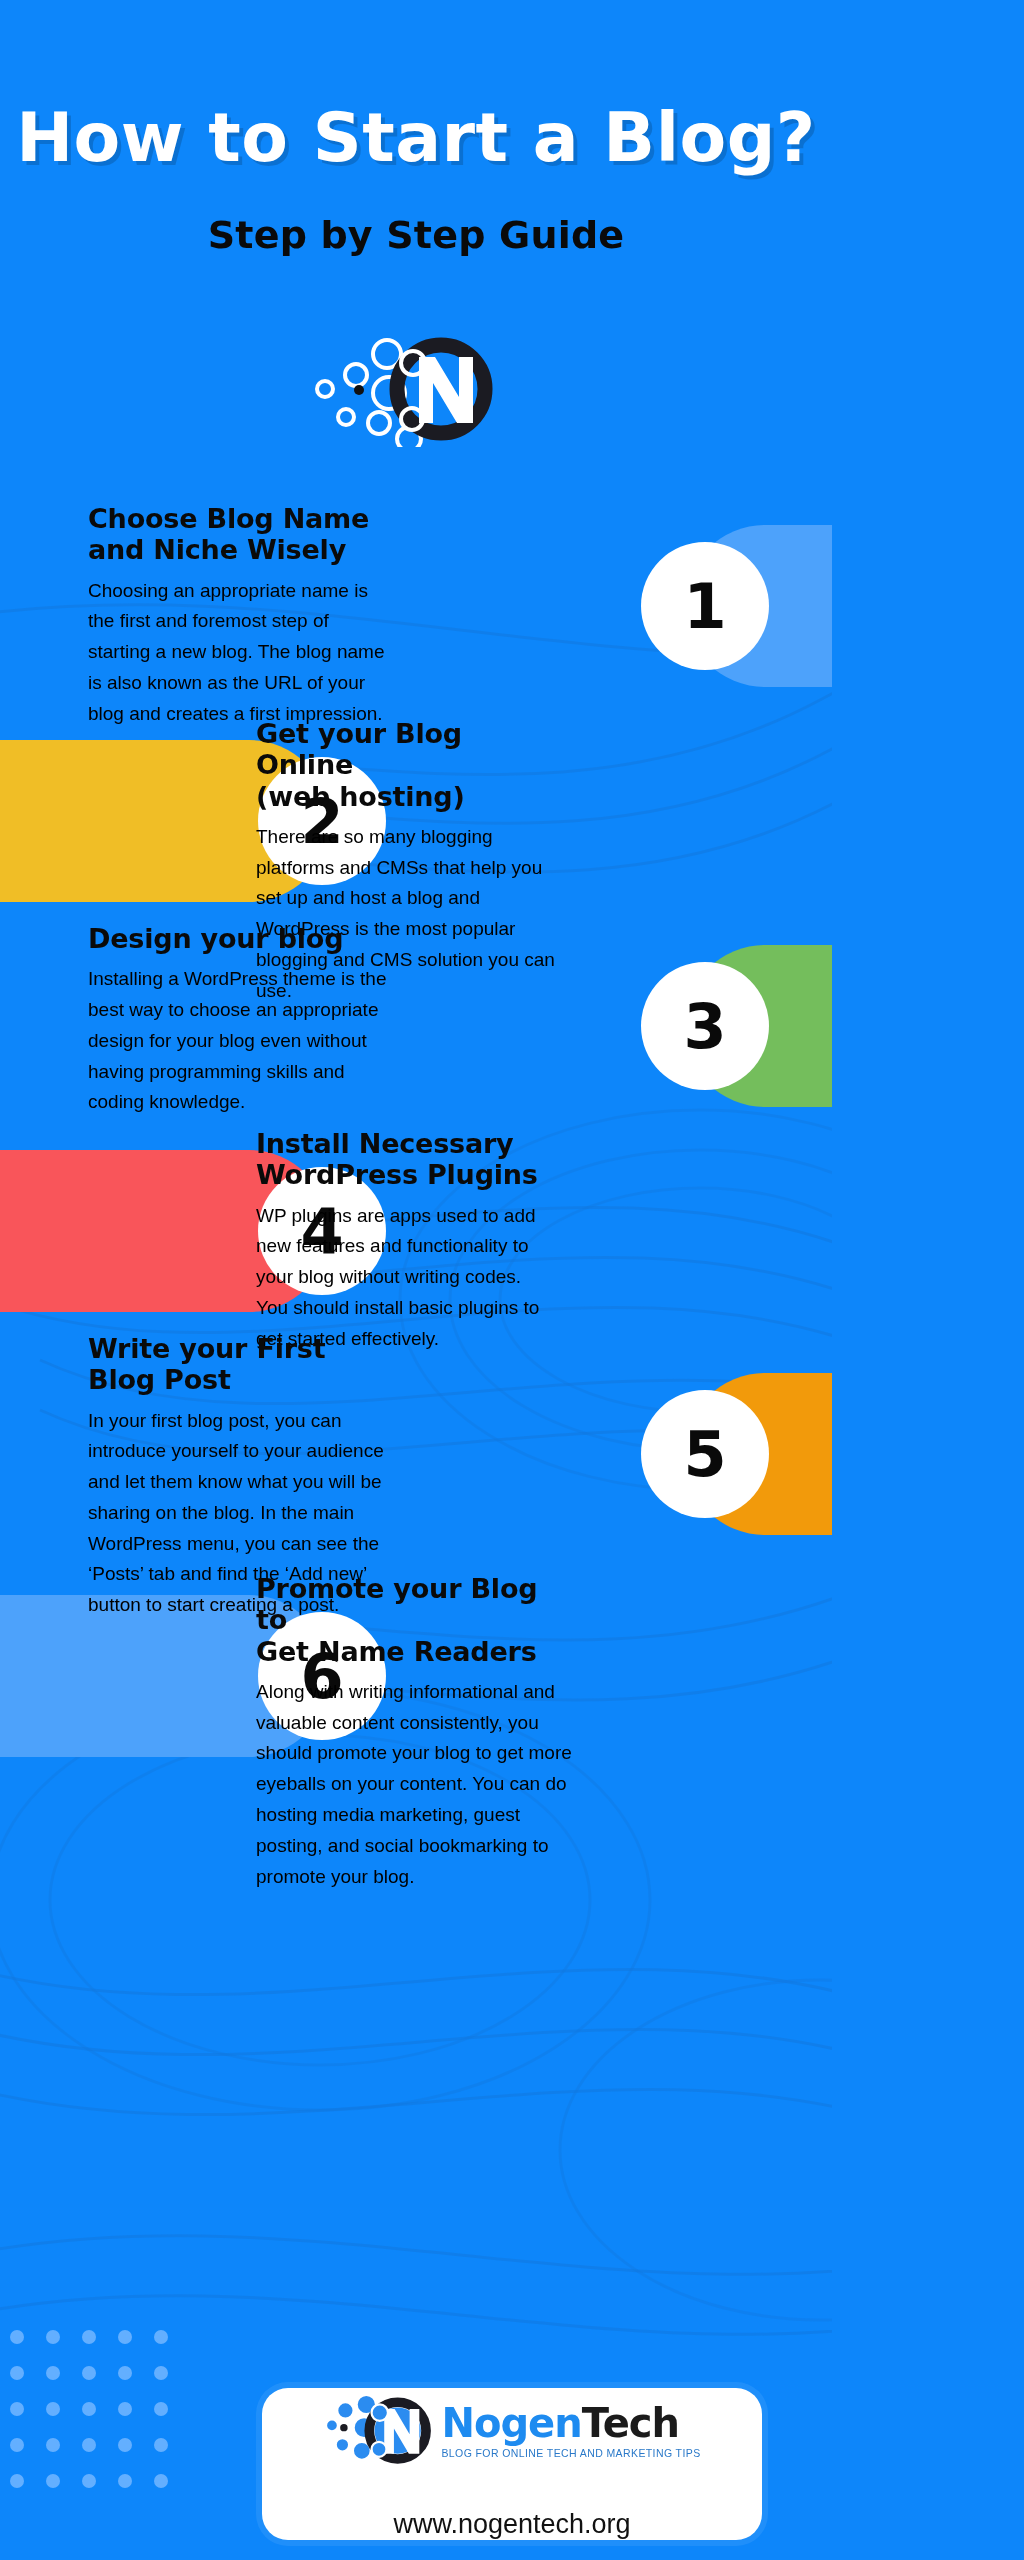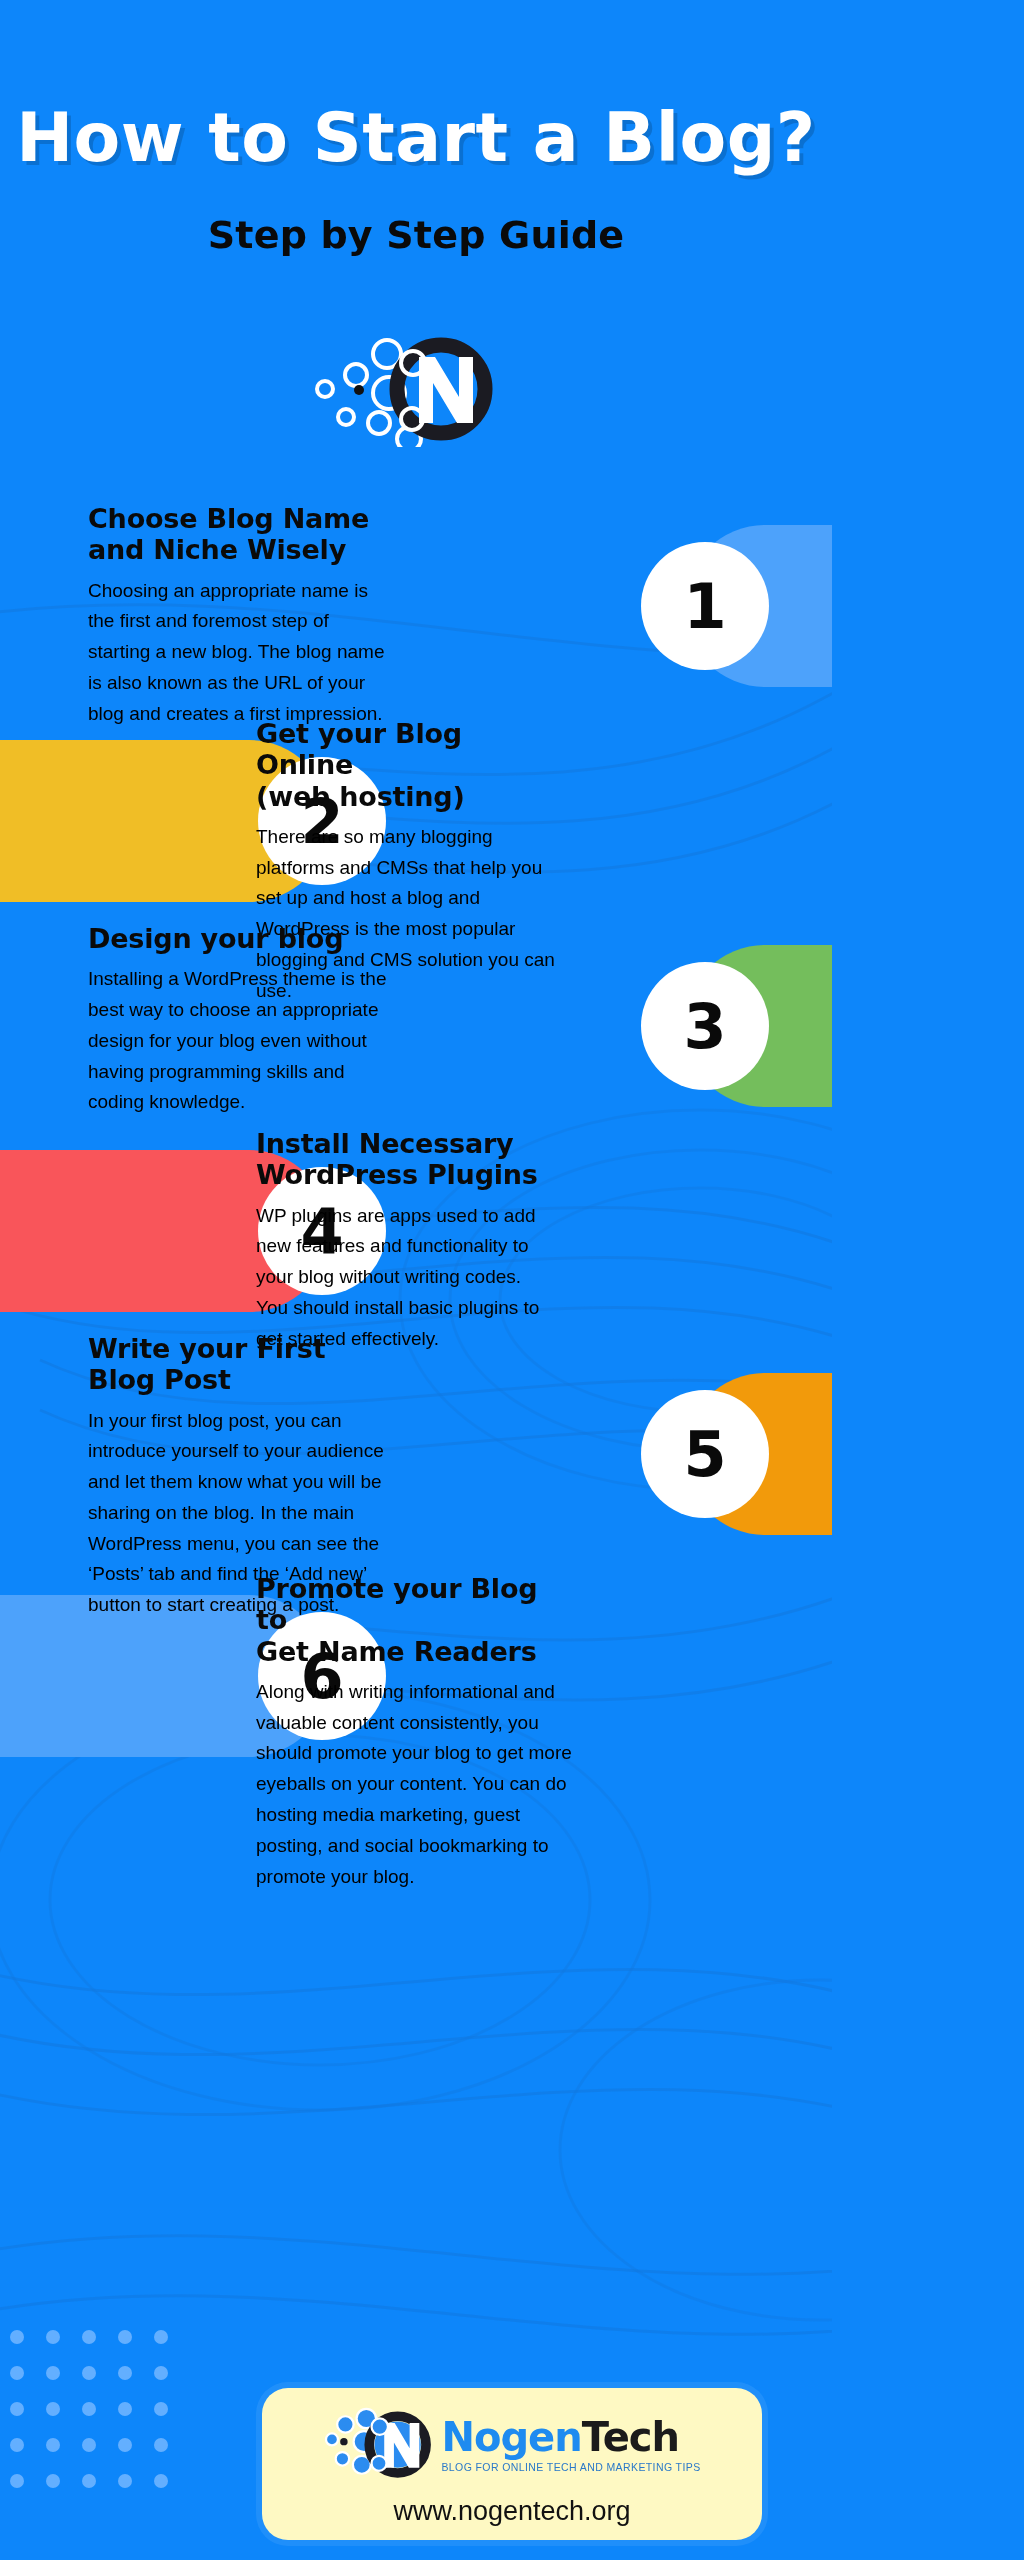--- a/index.html
+++ b/index.html
@@ -152,27 +152,27 @@
   }
 
   
   .footer {
     position: absolute;
     z-index: 5;
     left: 262px;
     top: 2388px;
     width: 500px;
     height: 152px;
-    background: #fef9c3;
+    background: #ffffff;
     border-radius: 26px;
     box-shadow: 0 0 0 6px rgba(255,255,255,0.08);
     display: flex;
     flex-direction: column;
     align-items: center;
-    justify-content: center;
+    justify-content: space-between;
   }
   .footer-logo-row {
     display: flex;
     align-items: center;
     gap: 6px;
     margin-bottom: 2px;
   }
   .footer-wordmark {
     display: flex;
     flex-direction: column;

